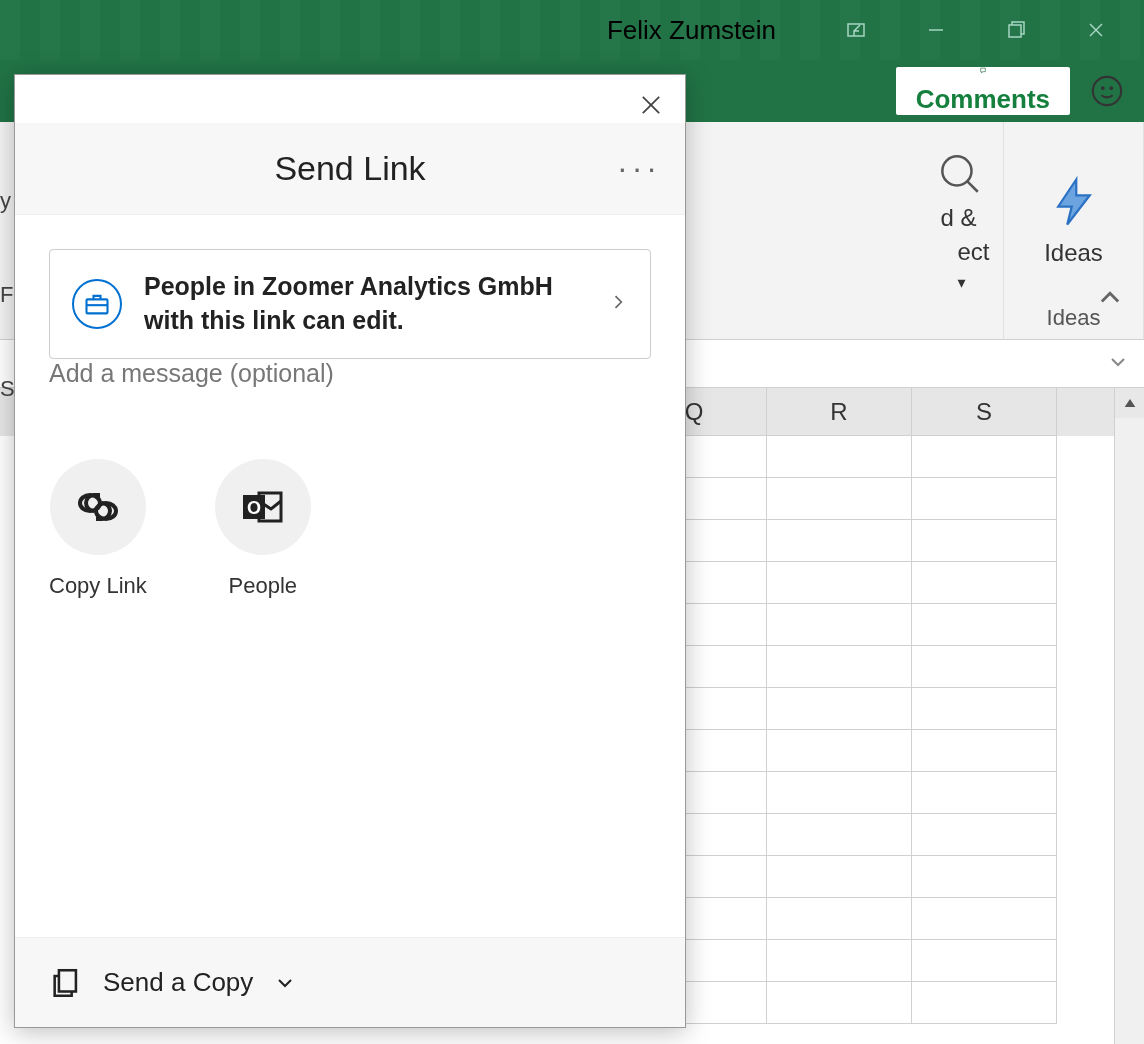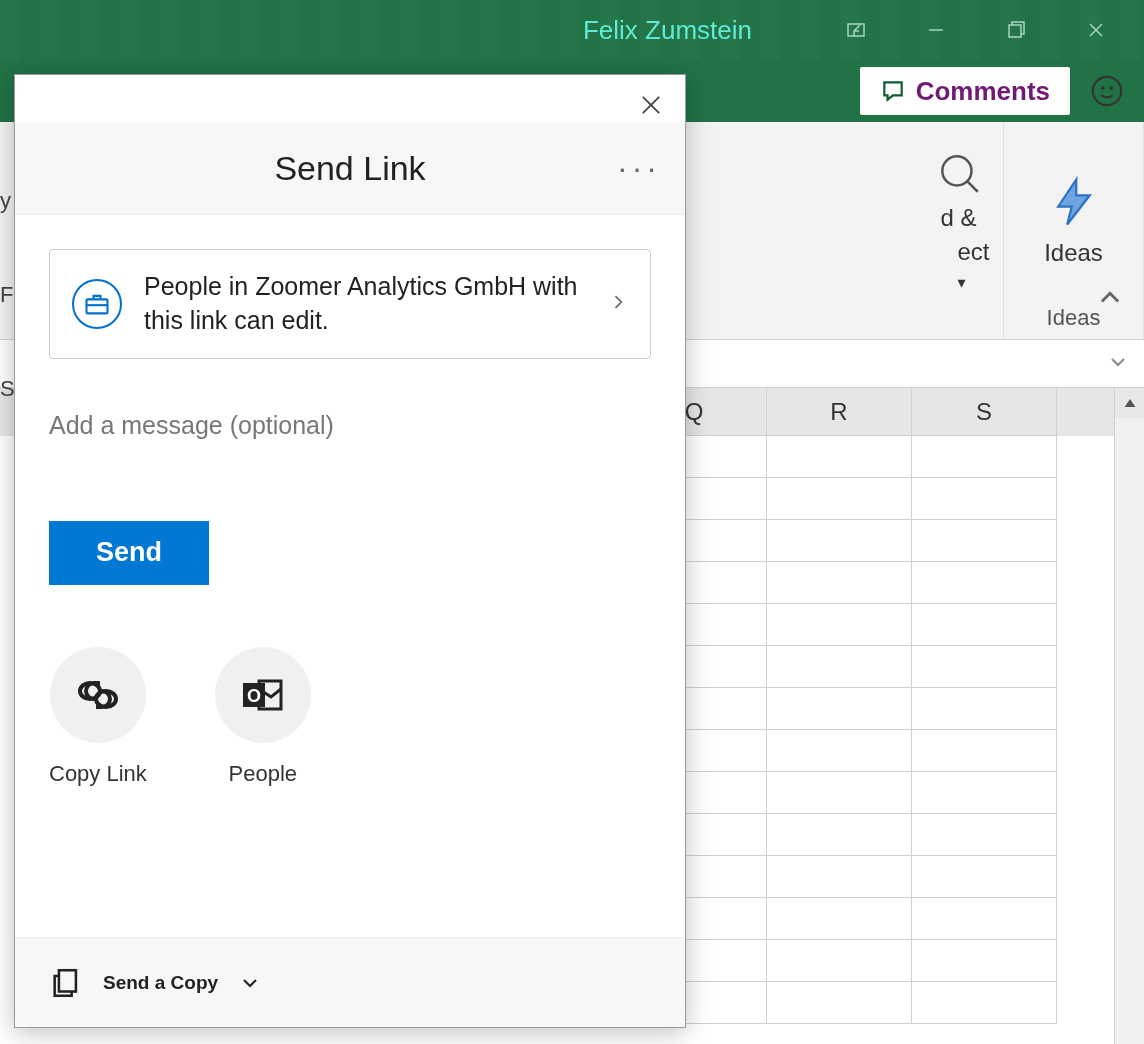--- a/index.html
+++ b/index.html
@@ -7,39 +7,40 @@
 
 .titlebar {
   height: 60px; background: #217346;
   display: flex; align-items: center; justify-content: flex-end;
   padding-right: 8px; position: relative;
 }
 .titlebar-pattern {
   position: absolute; left: 0; right: 0; top: 0; bottom: 0;
   background-image: repeating-linear-gradient(90deg, rgba(255,255,255,0.02) 0 20px, transparent 20px 40px);
 }
-.user-name { color: #5eead4; font-size: 26px; margin-right: 64px; z-index: 1; }
+.user-name { color: #000000; font-size: 26px; margin-right: 40px; z-index: 1; }
 .win-controls { display: flex; gap: 0; z-index: 1; }
 .win-btn { width: 80px; height: 60px; display: flex; align-items: center; justify-content: center; color: #a5d6c2; }
 .win-btn svg { width: 24px; height: 24px; }
 
 .ribbon-top {
   height: 62px; background: #217346;
   display: flex; align-items: center; justify-content: flex-end;
   padding: 0 16px; gap: 16px;
 }
 .share-btn {
   background: #bdbdbd; color: #0d5c2f; height: 48px; padding: 0 20px;
   display: flex; align-items: center; gap: 10px; font-size: 26px; font-weight: 600;
   border-radius: 2px;
 }
 .comments-btn {
-  background: #fff; color: #701a75; height: 48px; padding: 0 20px;
+  background: #fff; color: #15803d; height: 48px; padding: 0 20px;
   display: flex; align-items: center; gap: 10px; font-size: 26px; font-weight: 600;
   border-radius: 2px;
+  flex-direction: column;
 }
 .smiley-btn { width: 42px; height: 42px; display: flex; align-items: center; justify-content: center; color: #333; }
 
 .ribbon-body {
   height: 218px; background: #f3f3f3; border-bottom: 1px solid #d0d0d0;
   display: flex; position: relative;
 }
 .ribbon-group {
   display: flex; flex-direction: column; align-items: center;
   padding: 14px 26px 8px; border-right: 1px solid #e0e0e0; height: 100%;
@@ -94,30 +95,30 @@
 
 .dialog-body { padding: 34px; flex: 1; display: flex; flex-direction: column; }
 .perm-box {
   border: 1px solid #ccc; border-radius: 4px; padding: 20px 22px;
   display: flex; align-items: center; gap: 22px;
 }
 .perm-icon {
   width: 50px; height: 50px; border: 2.5px solid #0070d1; border-radius: 50%;
   display: flex; align-items: center; justify-content: center; color: #0070d1; flex-shrink: 0;
 }
-.perm-text { font-size: 25px; color: #222; line-height: 1.35; flex: 1; }
+.perm-text { font-size: 25px; color: #222; line-height: 1.35; flex: 1; font-weight: bold; }
 .perm-chevron { color: #666; }
 
 .name-input {
   margin-top: 54px; border: none; border-bottom: 2.5px solid #0078d4;
   font-size: 25px; padding: 10px 2px; width: 100%; color: #333; outline: none;
 }
 .name-input::placeholder { color: #555; }
 .msg-input {
-  margin-top: 52px; border: none; font-size: 25px; width: 100%;
+  border: none; font-size: 25px; width: 100%;
   color: #737373; outline: none; resize: none; height: 38px;
 }
 .msg-input::placeholder { color: #777; }
 
 .send-btn {
   margin-top: 72px; width: 160px; height: 64px; background: #0078d4; color: #fff;
   font-size: 27px; font-weight: 600; border: none; display: flex;
   align-items: center; justify-content: center;
 }
 
@@ -126,21 +127,21 @@
 .share-opt-circle {
   width: 96px; height: 96px; border-radius: 50%; background: #f0f0f0;
   display: flex; align-items: center; justify-content: center;
 }
 .share-opt-label { font-size: 22px; color: #333; }
 
 .dialog-footer {
   height: 90px; background: #f7f7f7; border-top: 1px solid #eee;
   display: flex; align-items: center; padding: 0 34px; gap: 20px;
 }
-.footer-text { font-size: 19px; font-weight: 700; color: #222; }
+.footer-text { font-size: 26px; font-weight: 400; color: #222; }
 
 .left-edge {
   position: absolute; left: 0; top: 188px; width: 14px;
   font-size: 22px; color: #444; display: flex; flex-direction: column; gap: 68px;
 }
 
 .lightning-icon { color: #2b72c4; }
 </style>
 </head>
 <body>
@@ -351,21 +352,20 @@
       <span class="perm-text">People in Zoomer Analytics GmbH with this link can edit.</span>
       <div class="perm-chevron">
         <svg width="20" height="20" viewBox="0 0 24 24" fill="none" stroke="#666" stroke-width="2">
             <path d="M9 5 L16 12 L9 19"></path>
           </svg>
       </div>
     </div>
 
     <textarea class="msg-input" placeholder="Add a message (optional)" style=""></textarea>
 
-    <button class="send-btn">Send</button>
 
     <div class="share-options">
       <div class="share-opt">
         <div class="share-opt-circle">
           <svg width="48" height="48" viewBox="0 0 24 24" fill="none" stroke="#222" stroke-width="2">
               <path d="M10 14 A4 4 0 0 1 10 6 L13 6 M14 10 A4 4 0 0 1 14 18 L11 18"></path>
               <ellipse cx="8" cy="10" rx="5" ry="4"></ellipse>
               <ellipse cx="16" cy="14" rx="5" ry="4"></ellipse>
             </svg>
         </div>

